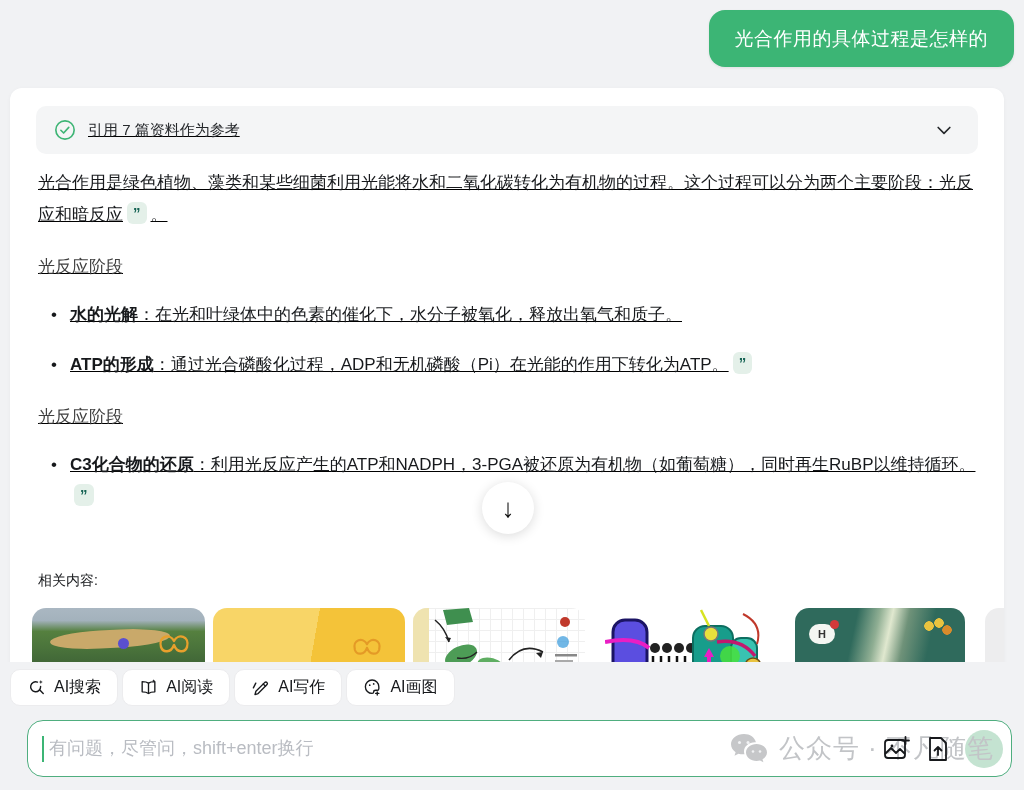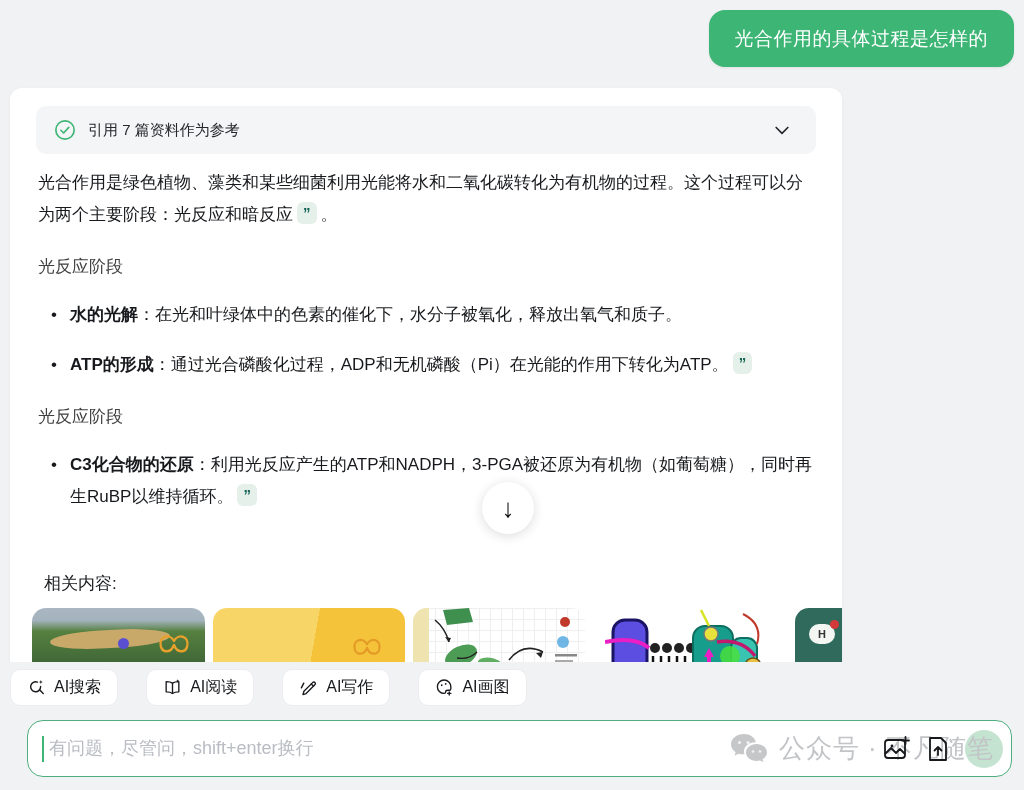--- a/index.html
+++ b/index.html
@@ -11,23 +11,23 @@
   .user-bubble {
     position:absolute; top:10px; right:10px; height:57px;
     background:#3cb575; color:#fff; border-radius:16px;
     display:flex; align-items:center; padding:0 26px;
     font-size:19px; letter-spacing:.5px;
     box-shadow:0 1px 3px rgba(0,0,0,.08);
   }
 
   
   .answer-card {
-    position:absolute; top:88px; left:10px; width:832px; height:592px;
+    position:absolute; top:88px; left:10px; width:994px; height:592px;
     background:#fff; border-radius:12px; padding:18px;
-    box-shadow:0 1px 4px rgba(0,0,0,.04); overflow:hidden; z-index:1;
+    box-shadow:0 1px 4px rgba(0,0,0,.04); overflow:hidden; z-index:1;text-decoration:underline;
   }
   .citation-bar {
     margin:0 8px; height:48px; background:#f4f5f6; border-radius:10px;
     display:flex; align-items:center; padding:0 18px; cursor:pointer;
   }
   .citation-bar .check { width:22px; height:22px; flex:none; margin-right:12px; }
   .citation-bar .label { font-size:15px; color:#26292c; }
   .citation-bar .spacer { flex:1; }
   .citation-bar .chev { width:20px; height:20px; flex:none; margin-right:6px; }
 
@@ -37,21 +37,21 @@
   ul.points { list-style:none; margin:0 10px 2px 10px; }
   ul.points li { position:relative; padding-left:32px; margin-bottom:18px; }
   ul.points li::before { content:"•"; position:absolute; left:13px; top:0; font-size:17px; color:#17191c; }
   .lead { font-weight:bold; }
   .cite-chip {
     display:inline-block; background:#e4f0e9; color:#156354;
     border-radius:6px; padding:0 6px; margin:0 4px; font-size:15px; font-weight:bold;
     line-height:22px; vertical-align:2px; cursor:pointer;
   }
 
-  .related-label { position:absolute; left:34px; top:484px; font-size:17px; color:#17191c; }
+  .related-label { position:absolute; left:28px; top:484px; font-size:14px; color:#17191c; }
 
   
   .thumbs { position:absolute; left:22px; top:520px; width:990px; height:80px;
     display:flex; overflow:hidden; }
   .thumb { flex:none; height:78px; border-radius:14px; overflow:hidden; position:relative; cursor:pointer; }
   .t1 { width:173px; margin-right:8px;
     background:linear-gradient(180deg,#aab7c2 0%,#a3b2bc 16%,#55803f 30%,#4a733b 52%,#315231 100%); }
   .t1 .field { position:absolute; left:18px; top:22px; width:120px; height:18px;
     background:#c9a96a; border-radius:50% / 60%; transform:rotate(-3deg); }
   .t1 .dot { position:absolute; left:86px; top:30px; width:11px; height:11px; border-radius:50%; background:#5a4fd0; }
@@ -78,21 +78,21 @@
   
   .scroll-down {
     position:absolute; left:calc(50% - 30px); top:482px; width:52px; height:52px;
     border-radius:50%; background:#fff; box-shadow:0 2px 12px rgba(0,0,0,.14);
     display:flex; align-items:center; justify-content:center;
     font-size:26px; font-weight:bold; color:#111; z-index:3; cursor:pointer;
   }
 
   
   .footer { position:absolute; left:0; top:662px; width:1024px; height:128px; background:#f1f2f4; z-index:5; }
-  .toolbar { display:flex; gap:28px; padding:7px 0 0 10px; }
+  .toolbar { display:flex; gap:4px; padding:7px 0 0 10px; }
   .tool-btn {
     height:37px; background:#fff; border:1px solid #ececee; border-radius:10px;
     display:flex; align-items:center; gap:8px; padding:0 16px;
     font-size:16px; color:#17191c; cursor:pointer;
   }
   .tool-btn svg { width:19px; height:19px; }
 
   .input-box {
     position:absolute; left:27px; right:12px; top:58px; height:57px;
     background:#fff; border:1.5px solid #4fae7f; border-radius:16px;

